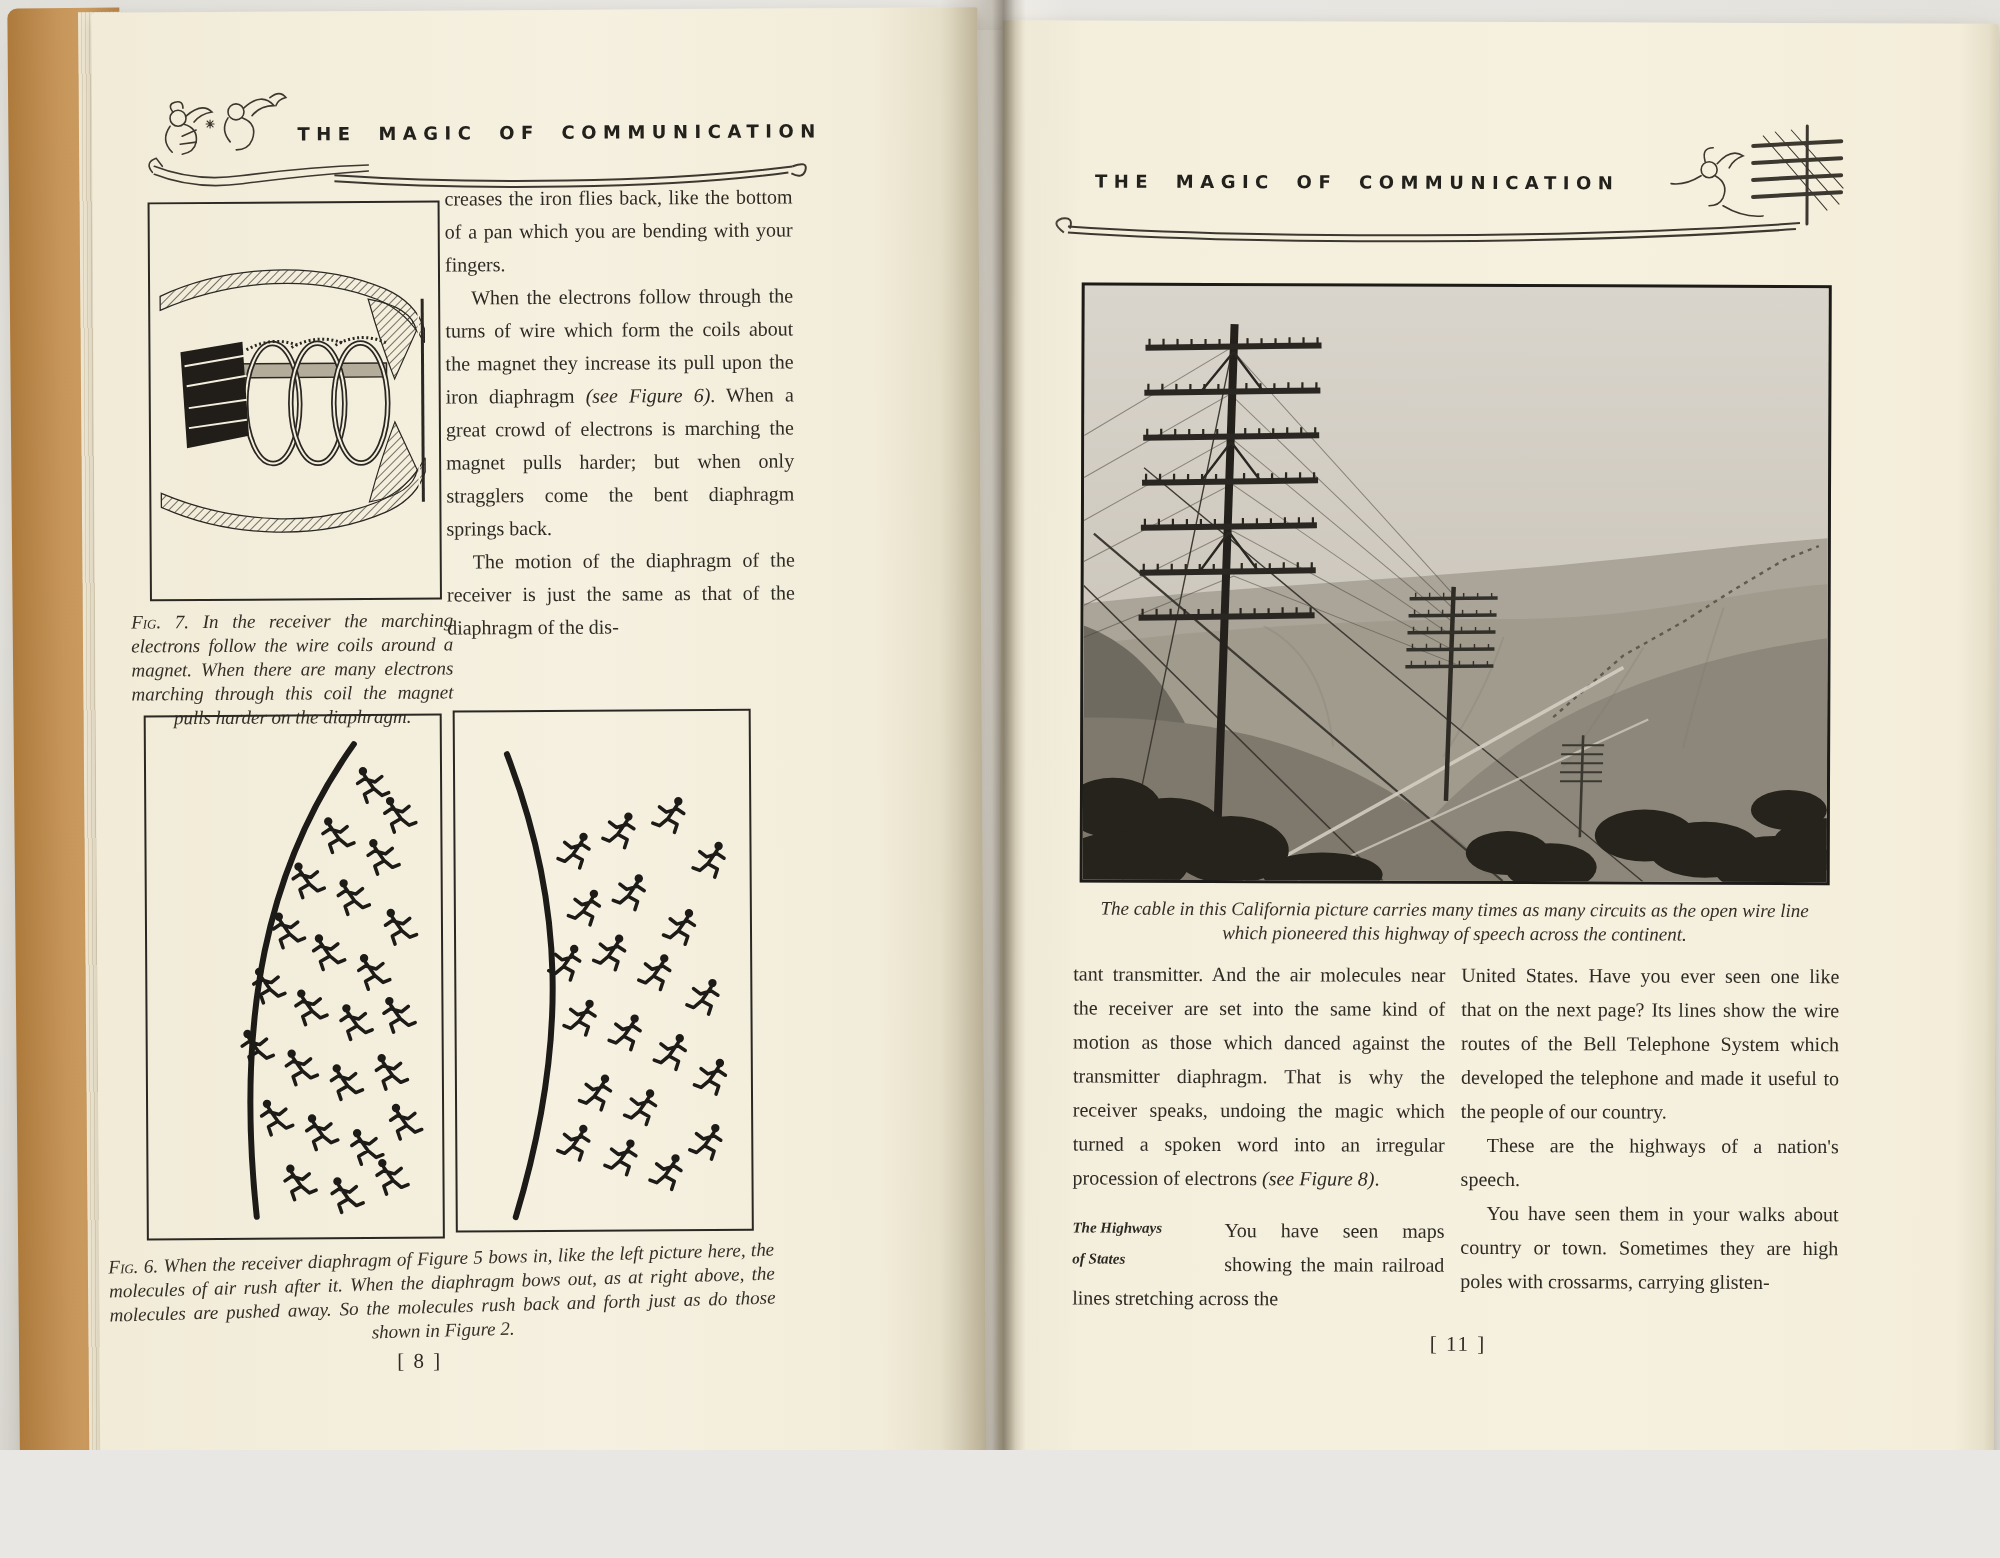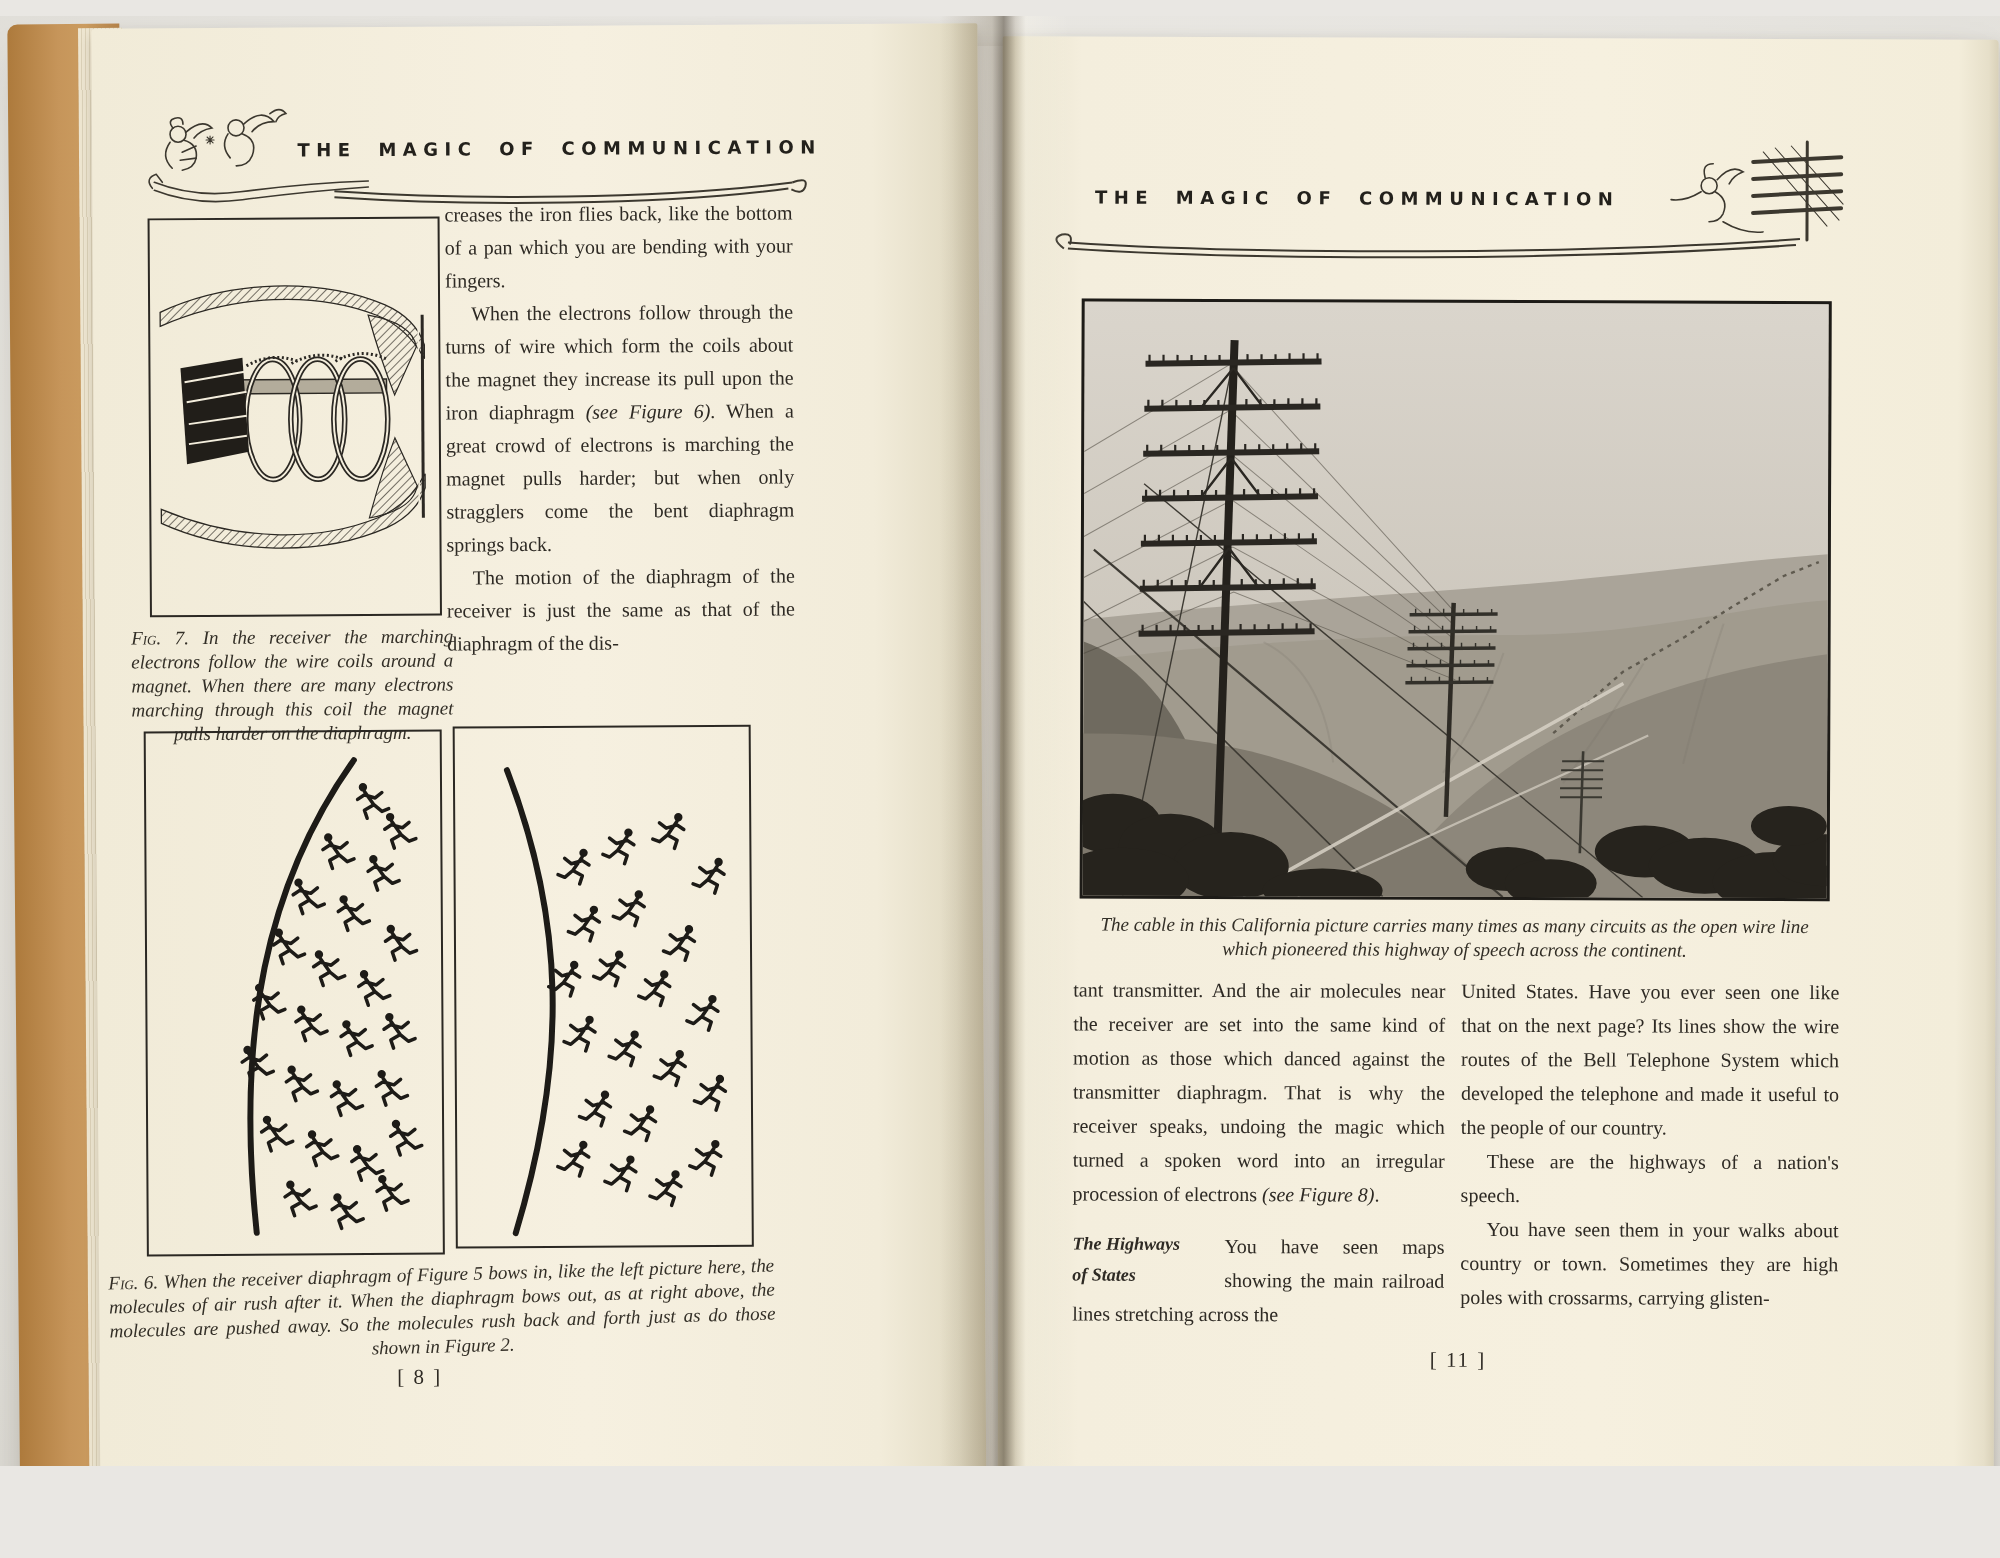--- a/index.html
+++ b/index.html
@@ -1,18 +1,18 @@
 <!DOCTYPE html>
 <html><head>
 <meta charset="utf-8">
 <style>
   html,body{margin:0;padding:0;background:#e9e7e3;}
   .canvas{position:relative;width:2000px;height:1450px;overflow:hidden;
     background:radial-gradient(ellipse at 55% 40%, #efedea 0%, #e7e5e0 60%, #dddbd5 100%);
-    font-family:"Liberation Serif", serif; color:#2e2a24;margin-top:16px;}
+    font-family:"Liberation Serif", serif; color:#2e2a24;}
   .book-shadow{position:absolute;left:30px;top:30px;width:1940px;height:1490px;
     box-shadow:0 22px 38px rgba(95,88,70,.5);}
   .cover-edge{position:absolute;left:14px;top:8px;width:112px;height:1534px;
     background:linear-gradient(90deg,#ad7a3c 0%,#c6955a 45%,#cb9c60 70%,#b5834a 100%);
     border-radius:10px 0 0 20px;transform:rotate(-.5deg);}
   .page-stack-left{position:absolute;left:84px;top:12px;width:44px;height:1524px;
     background:repeating-linear-gradient(90deg,#efe7d2 0 3px,#dcd2b9 3px 4px);
     transform:rotate(-.45deg);}
   .page{position:absolute;box-shadow:0 6px 14px rgba(90,80,60,.25);}
   .left-page{left:96px;top:10px;width:886px;height:1514px;transform:rotate(-.35deg);
@@ -31,21 +31,21 @@
   
   .running-title{position:absolute;font-family:"DejaVu Sans",sans-serif;font-weight:bold;
     font-size:18px;letter-spacing:6.5px;word-spacing:9px;color:#23211c;text-align:center;white-space:nowrap;}
   .orn, .rule-svg{position:absolute;}
 
   
   .bodycol{position:absolute;font-size:20px;line-height:33px;text-align:justify;color:#2e2a24;}
   .para{margin:0;}
   .para.indent{text-indent:26px;}
   .sidehead-para{margin-top:18px;}
-  .sidehead{float:left;width:152px;font-style:italic;font-weight:bold;font-size:18px;line-height:31px;}
+  .sidehead{float:left;width:152px;font-style:italic;font-weight:bold;font-size:15px;line-height:31px;}
   .caption{position:absolute;font-style:italic;font-size:19px;line-height:24px;color:#332f27;}
   .cap-justify{text-align:justify;text-align-last:center;}
   .cap-center{text-align:center;}
   .figlabel{font-variant:small-caps;font-style:italic;}
   .pagenum{position:absolute;font-size:21px;letter-spacing:2px;text-align:center;color:#2e2a24;}
 
   .figbox{position:absolute;border:2.5px solid #2b2823;background:transparent;}
   .photo{position:absolute;border:3px solid #1d1b17;background:#c7c1b6;}
   .photo svg{display:block;}
 </style>

